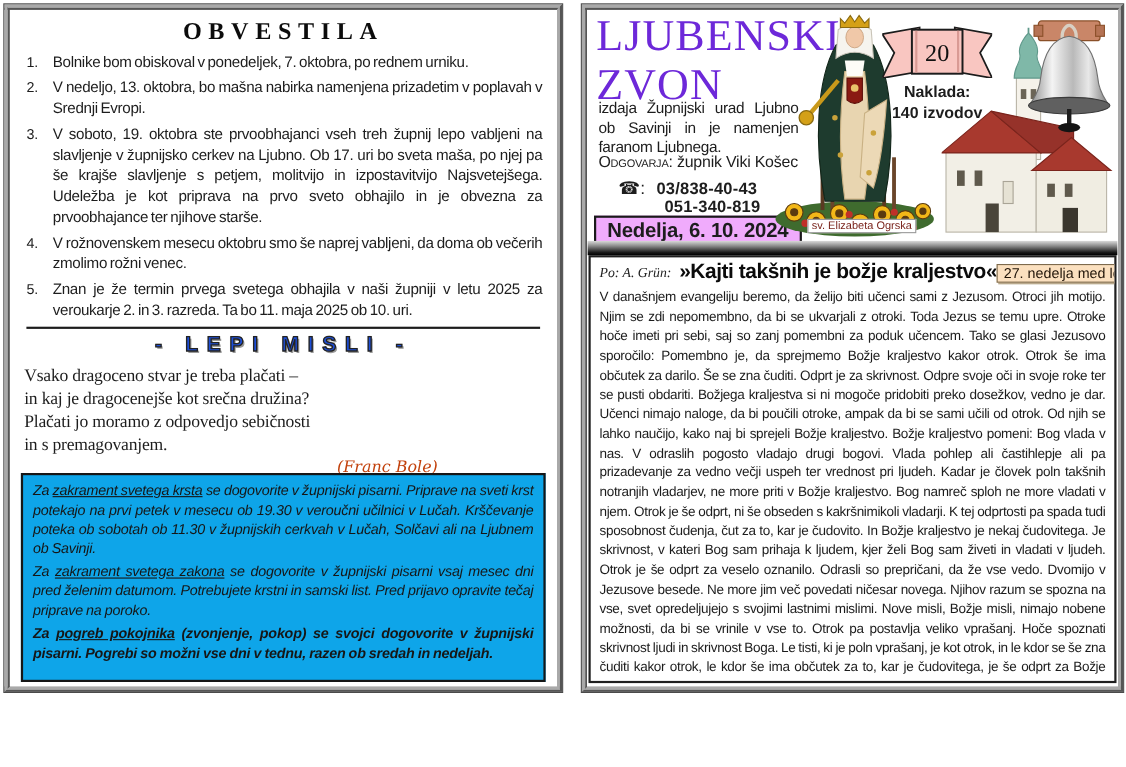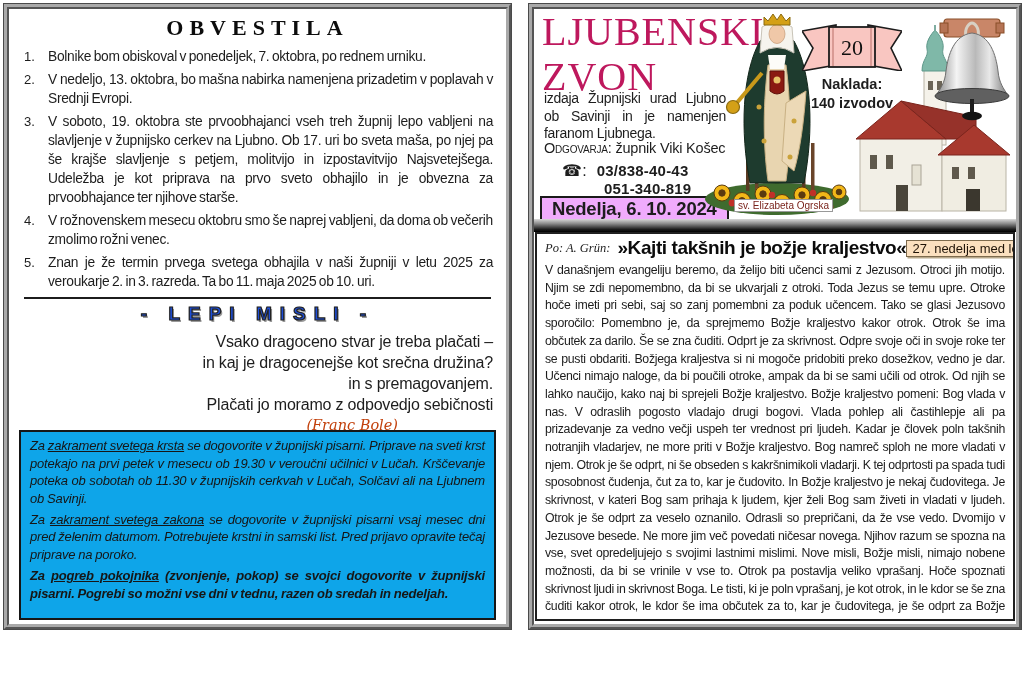--- a/index.html
+++ b/index.html
@@ -9,30 +9,30 @@
   .page-right{left:529px;width:492px;}
 
   
   .lp-content{padding:4px 13px 0 13px;position:relative;height:100%;box-sizing:border-box;}
   .obvestila-title{text-align:center;font-family:"Liberation Serif",serif;font-weight:bold;font-size:22px;letter-spacing:6px;margin:2px 0 6px 0;color:#0c0c0c;}
   ol.announcements{counter-reset:it;list-style:none;margin:0;padding:0 0 0 26px;}
   ol.announcements li{counter-increment:it;position:relative;text-align:justify;font-size:13.8px;line-height:19px;letter-spacing:-0.3px;word-spacing:-1px;margin:0 0 4px 0;}
   ol.announcements li::before{content:counter(it) ".";position:absolute;left:-24px;top:0;font-size:13px;letter-spacing:0;}
   .rule{border:none;border-top:2.5px solid #1c1c1c;margin:6px 2px 4px 2px;}
   .lepi-title{text-align:center;font-weight:800;font-size:19px;letter-spacing:8px;margin:2px 0 6px 0;color:#1d4ed8;-webkit-text-stroke:1.2px #232323;text-shadow:0 0 1px #333,1.5px 1.5px 0 #9a9a9a;}
-  .quote{text-align:right;font-size:16px;line-height:21px;letter-spacing:-0.2px;}
+  .quote{text-align:left;font-size:16px;line-height:21px;letter-spacing:-0.2px;font-family:Liberation Serif, serif;}
   .quote-author{text-align:right;padding-right:95px;font-family:"DejaVu Serif",serif;font-style:italic;font-size:14.5px;line-height:18px;margin:1px 0 5px 0;color:#c2410c;}
   .sacraments-box{position:absolute;left:10px;right:10px;bottom:4px;background:#0ea5e9;border:2px solid #161616;padding:5px 9px 4px 9px;font-style:italic;font-size:13px;line-height:17.4px;letter-spacing:-0.2px;word-spacing:-0.5px;text-align:justify;color:#161616;}
   .sacraments-box p{margin:0 0 4px 0;}
   .sacraments-box p:last-child{margin-bottom:12px;font-weight:bold;}
   .term{text-decoration:underline;}
 
   
   .masthead{position:relative;height:210px;}
-  .mh-title{position:absolute;left:8px;top:0;font-family:"Liberation Serif",serif;font-size:40px;line-height:45px;letter-spacing:1px;color:#be185d;}
+  .mh-title{position:absolute;left:8px;top:0;font-family:"Liberation Serif",serif;font-size:40px;line-height:45px;letter-spacing:1px;color:#6d28d9;}
   .mh-publisher{position:absolute;left:10px;top:81px;width:182px;font-size:14px;line-height:17.5px;text-align:justify;letter-spacing:-0.3px;}
   .mh-resp{position:absolute;left:10px;top:131px;font-size:14.5px;letter-spacing:-0.2px;}
   .mh-resp .sc{font-variant:small-caps;}
   .mh-phone1{position:absolute;left:28px;top:152px;font-size:15px;font-weight:bold;letter-spacing:0.2px;}
   .mh-phone1 .glyph{font-weight:normal;font-size:16px;margin-right:10px;}
   .mh-phone2{position:absolute;left:70px;top:171px;font-size:15px;font-weight:bold;letter-spacing:0.2px;}
   .date-box{position:absolute;left:6px;top:187px;background:#f0abfc;border:2px solid #1a1a1a;padding:0 10px;font-size:18.5px;font-weight:bold;letter-spacing:-0.2px;white-space:nowrap;}
   .statue{position:absolute;left:168px;top:2px;width:150px;height:206px;}
   .statue-caption{position:absolute;left:200px;top:190px;background:#ffffff;border:1px solid #999;font-size:10px;padding:0 3px;color:#7a241c;white-space:nowrap;}
   .ribbon{position:absolute;left:268px;top:14px;width:100px;height:48px;}
@@ -62,22 +62,22 @@
       <li>Znan je že termin prvega svetega obhajila v naši župniji v letu 2025 za veroukarje 2. in 3. razreda. Ta bo 11. maja 2025 ob 10. uri.</li>
     </ol>
 
     <hr class="rule">
 
     <div class="lepi-title">- LEPI MISLI -</div>
 
     <div class="quote">
       <div>Vsako dragoceno stvar je treba plačati –</div>
       <div>in kaj je dragocenejše kot srečna družina?</div>
+      <div>Plačati jo moramo z odpovedjo sebičnosti</div>
       <div>in s premagovanjem.</div>
-      <div>Plačati jo moramo z odpovedjo sebičnosti</div>
     </div>
     <div class="quote-author">(Franc Bole)</div>
 
     <div class="quote">
       <div>Jezus nas s svojim klicem vabi in navdušuje,</div>
       <div>da po svoji življenjski odločitvi postanemo prav to,</div>
       <div>kar bi morali biti.</div>
     </div>
     <div class="quote-author">(Lojze Bratina)</div>
 

